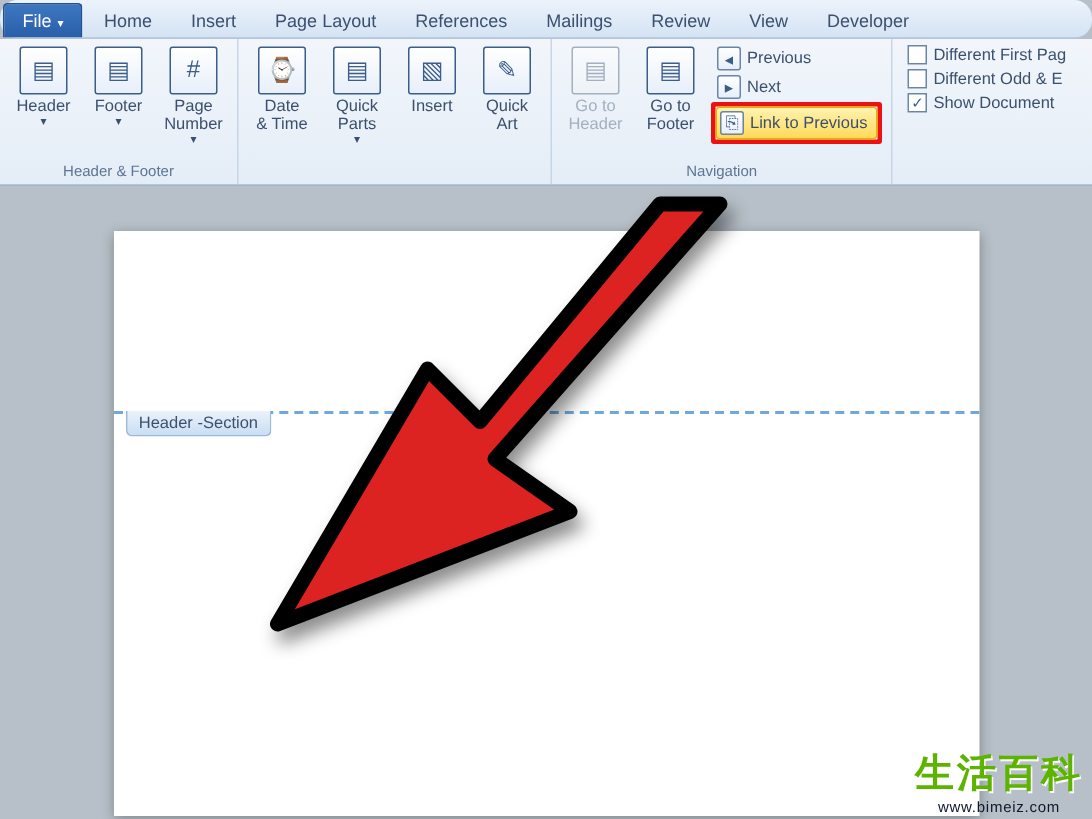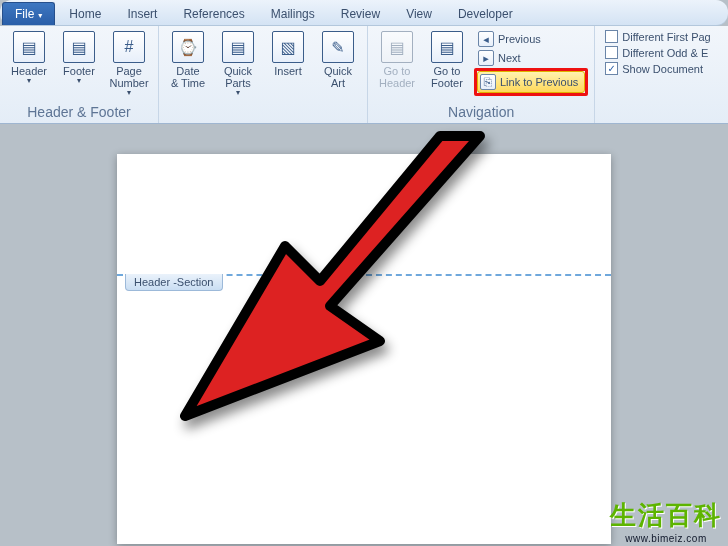--- a/index.html
+++ b/index.html
@@ -9,40 +9,40 @@
   
   .tabstrip { height: 26px; background: linear-gradient(#ecf3fb,#d4e3f4); border-bottom: 1px solid #b3c7dc; display: flex; align-items: flex-end; padding-left: 2px; border-radius: 12px; }
   .tab { padding: 4px 12px 4px 12px; font-size: 12px; color: #3b506e; cursor: default; border-radius: 3px 3px 0 0; margin-right: 2px; }
   .tab.file { background: linear-gradient(#3d77c1,#2a5ea8); color: #fff; border: 1px solid #254f8c; border-bottom: none; }
   .tab.file .drop { font-size: 8px; margin-left: 4px; }
 
   
   .ribbon { height: 98px; background: linear-gradient(#f2f6fb,#e4edf7); border-bottom: 1px solid #9fb6d1; display: flex; overflow: hidden; }
   .group { border-right: 1px solid #c7d6e7; padding: 2px 4px 0 4px; display: flex; flex-direction: column; justify-content: space-between; }
   .group-body { display: flex; gap: 0; }
-  .group-label { font-size: 14px; color: #5e7595; text-align: center; padding: 2px 0 3px 0; }
+  .group-label { font-size: 10px; color: #5e7595; text-align: center; padding: 2px 0 3px 0; }
 
   .big-btn { width: 50px; display: flex; flex-direction: column; align-items: center; padding: 2px 2px 0 2px; border: 1px solid transparent; border-radius: 3px; }
   .big-btn.dropdown::after { content: "▾"; font-size: 8px; color: #3b506e; line-height: 8px; }
   .big-ico { width: 32px; height: 32px; border: 1px solid #3b5d8a; border-radius: 2px; display: flex; align-items: center; justify-content: center; font-size: 16px; color: #3b5d8a; background: linear-gradient(#ffffff,#e7effa); }
   .big-lbl { font-size: 11px; color: #3b506e; text-align: center; line-height: 12px; margin-top: 2px; white-space: pre; }
   .big-btn.disabled .big-lbl { color: #a3b0c0; }
   .big-btn.disabled .big-ico { border-color: #a3b0c0; color: #a3b0c0; background: linear-gradient(#f9fbfd,#eef2f7); }
 
   .small-stack { display: flex; flex-direction: column; gap: 1px; padding: 2px 2px; }
   .small-btn { display: flex; align-items: center; font-size: 11px; color: #3b506e; padding: 1px 4px; border-radius: 3px; white-space: nowrap; }
   .small-ico { width: 16px; height: 16px; margin-right: 4px; display: inline-flex; align-items: center; justify-content: center; font-size: 11px; border: 1px solid #6a85a8; border-radius: 2px; background: linear-gradient(#fff,#e7effa); color: #3b5d8a; }
   .check-ico { width: 13px; height: 13px; border: 1px solid #6a85a8; background: #fff; margin-right: 4px; display: inline-flex; align-items: center; justify-content: center; font-size: 10px; color: #2a5ea8; }
 
   .highlight-box { border: 3px solid #e11; border-radius: 2px; padding: 0; }
   .link-prev { background: linear-gradient(#fff3b0,#ffd95a); border: 1px solid #e0b400; border-radius: 3px; padding: 2px 6px 2px 2px; display: flex; align-items: center; font-size: 11px; color: #3b506e; }
 
   
   .workspace { height: calc(100% - 26px - 98px); background: #b7c0c8; display: flex; justify-content: center; padding-top: 30px; position: relative; }
-  .page { width: 494px; height: 390px; background: #fff; box-shadow: 0 2px 8px rgba(0,0,0,0.3); position: relative; }
+  .page { width: 577px; height: 390px; background: #fff; box-shadow: 0 2px 8px rgba(0,0,0,0.3); position: relative; }
   .header-zone { position: absolute; top: 120px; left: 0; right: 0; border-bottom: 2px dashed #6fa8dc; }
   .header-tab { position: absolute; top: 120px; left: 8px; transform: translateY(0); background: linear-gradient(#eaf2fb,#cadef3); border: 1px solid #9cb9d9; border-top: none; font-size: 11px; color: #3b506e; padding: 2px 8px; border-radius: 0 0 4px 4px; }
 
   
   .arrow { position: absolute; left: 70px; top: -18px; pointer-events: none; }
   .arrow svg { width: 440px; height: 350px; filter: drop-shadow(4px 8px 6px rgba(0,0,0,0.45)); }
 
   
   .watermark { position: absolute; right: 6px; bottom: 2px; text-align: center; }
   .wm-cn { font-size: 26px; font-weight: bold; letter-spacing: 2px; color: #5db400; text-shadow: 1px 1px 0 #fff; }
@@ -50,20 +50,21 @@
 </style>
 </head>
 <body>
 
 <div class="window">
 
   <div class="tabstrip">
     <div class="tab file"><span>File</span><span class="drop">▾</span></div>
     <div class="tab">Home</div>
     <div class="tab">Insert</div>
+    <div class="tab">Page Layout</div>
     <div class="tab">References</div>
     <div class="tab">Mailings</div>
     <div class="tab">Review</div>
     <div class="tab">View</div>
     <div class="tab">Developer</div>
   </div>
 
   <div class="ribbon">
 
     <div class="group">

